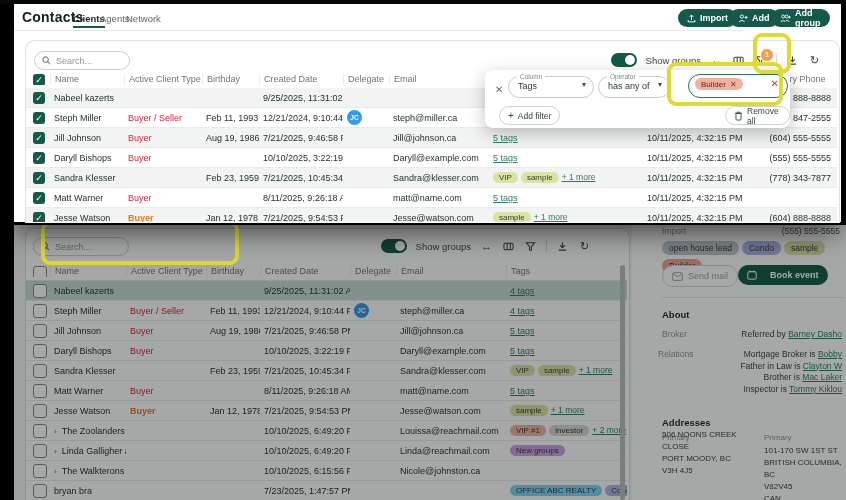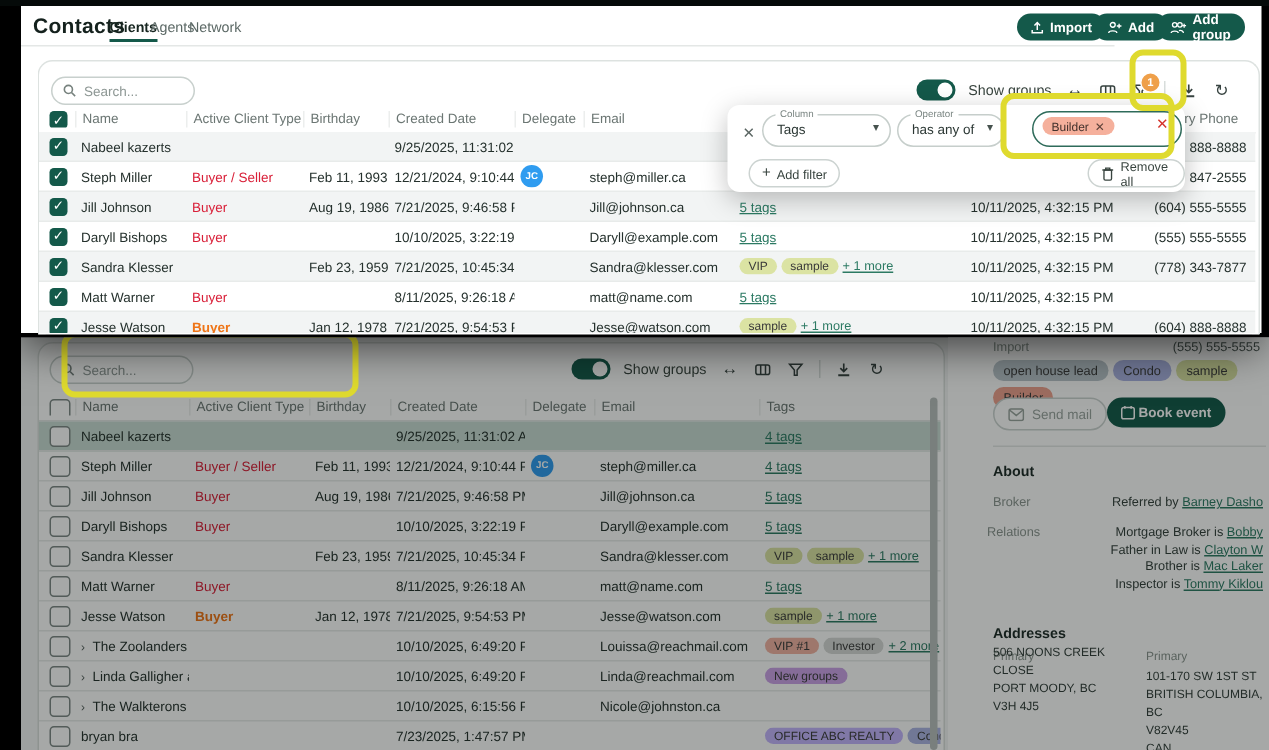--- a/index.html
+++ b/index.html
@@ -78,21 +78,21 @@
   
   .ybox{position:absolute;border:4px solid #dfda2e;border-radius:9px;z-index:30;pointer-events:none;}
   
   #panel{position:absolute;left:618px;top:0;width:214px;height:275px;background:#fff;}
   .pn-lbl{font-size:8.5px;color:#8a9441;color:#8a948f;}
   .pn-link{color:#2c7a63;text-decoration:underline;}
   .pn-line{position:absolute;right:4px;font-size:8.5px;color:#333f3b;white-space:nowrap;}
   .outline-btn{position:absolute;height:20px;border:1px solid #ccd3d1;border-radius:12px;background:#fff;
                display:flex;align-items:center;gap:5px;padding:0 9px;font-size:9px;color:#9aa49f;}
   .dark-btn{position:absolute;height:20px;border-radius:12px;background:#14594a;color:#fff;
-            display:flex;align-items:center;gap:2px;padding:0 9px;font-size:9px;font-weight:bold;}
+            display:flex;align-items:center;gap:13px;padding:0 9px;font-size:9px;font-weight:bold;}
   .sec-title{position:absolute;left:30px;font-size:9.5px;font-weight:bold;color:#1c2a26;}
   .addr{position:absolute;font-size:8px;color:#323e3a;line-height:12px;white-space:pre-line;}
 </style>
 </head>
 <body>
 
 <div id="topstrip" class="abs"></div>
 
 <div id="bg-layer" class="abs">
   <div style="position:absolute;left:11px;top:3px;width:603px;height:272px;background:#fff;border:1px solid #d9dedc;border-radius:10px 10px 0 0;">
@@ -270,21 +270,21 @@
         <div class="trow bg-grid" style="height: 19px;">
           <div>
             <span class="cb off"></span>
           </div>
           <div><span>bryan bra</span></div>
           <div></div>
           <div></div>
           <div>7/23/2025, 1:47:57 PM</div>
           <div></div>
           <div></div>
-          <div><span class="chip" style="background: #c4b5fd;">OFFICE ABC REALTY</span><span class="chip" style="background: rgb(173, 180, 228);">Condo</span></div>
+          <div><span class="chip" style="background: #7dd3fc;">OFFICE ABC REALTY</span><span class="chip" style="background: rgb(173, 180, 228);">Condo</span></div>
         </div>
       </div>
     <div class="scrollbar" style="right:4px;top:36px;height:235px;"></div>
   </div>
 
   <div id="panel">
     <div style="position:absolute;left:30px;top:1px;font-size:8.5px;color:#8a948f;">Import</div>
     <div style="position:absolute;right:6px;top:1px;font-size:8.5px;color:#4a5652;">(555) 555-5555</div>
     <div id="panel-tags" style="position:absolute;left:30px;top:13px;width:190px;"><span class="chip" style="background: rgb(188, 199, 206); font-size: 8.5px; padding: 2px 7px;">open house lead</span><span class="chip" style="background: rgb(173, 180, 228); font-size: 8.5px; padding: 2px 7px;">Condo</span><span class="chip" style="background: rgb(219, 227, 163); font-size: 8.5px; padding: 2px 7px;">sample</span><span class="chip" style="background: rgb(240, 162, 143); font-size: 8.5px; padding: 2px 7px;">Builder</span></div>
     <div class="outline-btn" style="left:30px;top:40px;">

